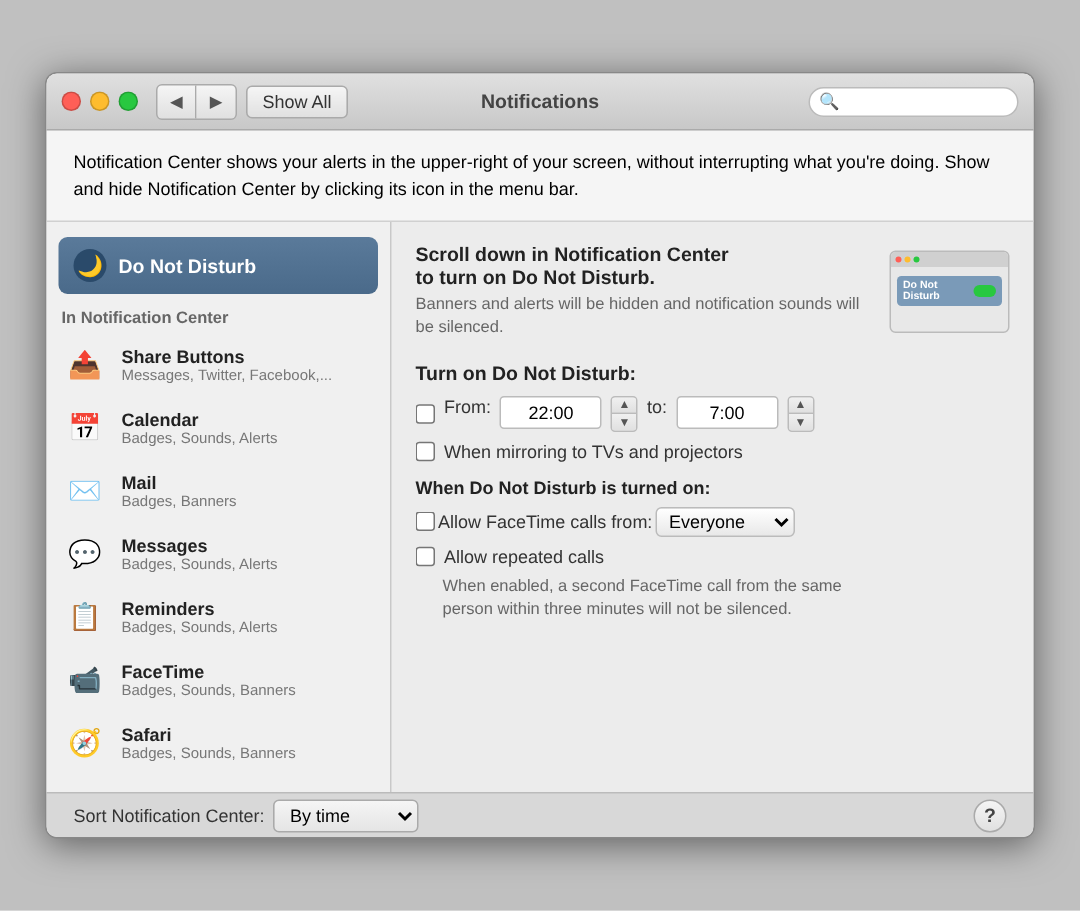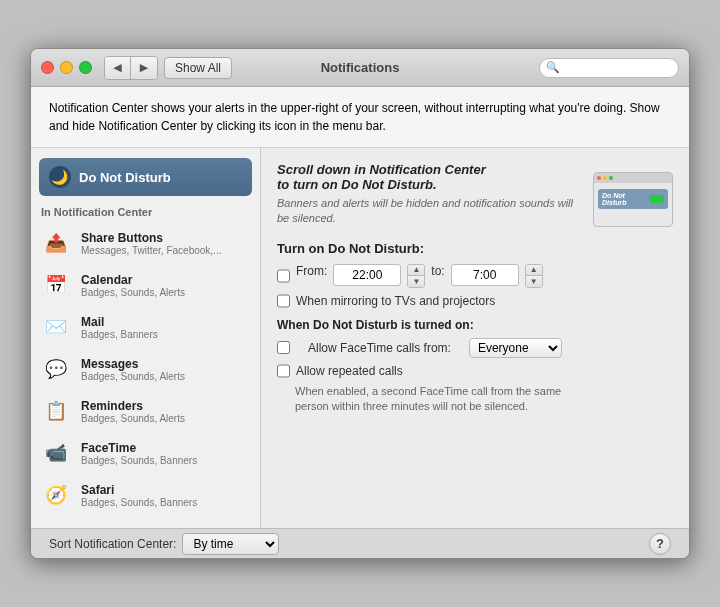--- a/index.html
+++ b/index.html
@@ -160,24 +160,23 @@
     .sidebar-item-sub {
       font-size: 10px;
       color: #777;
     }
     .right-panel {
       flex: 1;
       padding: 14px 16px;
     }
     .scroll-section {
       display: flex;
-      align-items: flex-end;
+      align-items: center;
       gap: 12px;
       margin-bottom: 14px;
-      font-style: italic;
     }
     .scroll-text {
       flex: 1;
     }
     .scroll-title {
       font-size: 13px;
       font-weight: bold;
       color: #222;
       margin-bottom: 4px;
     }
@@ -287,21 +286,21 @@
     }
     .when-dnd-title {
       font-size: 12px;
       font-weight: bold;
       color: #222;
       margin-bottom: 6px;
     }
     .facetime-row {
       display: flex;
       align-items: center;
-      gap: 18px;
+      gap: 2px;
       margin-bottom: 6px;
     }
     .everyone-select {
       padding: 1px 16px 1px 4px;
       border: 1px solid #bbb;
       border-radius: 4px;
       background: linear-gradient(to bottom, #fff, #e8e8e8);
       font-size: 12px;
       cursor: pointer;
       appearance: auto;

